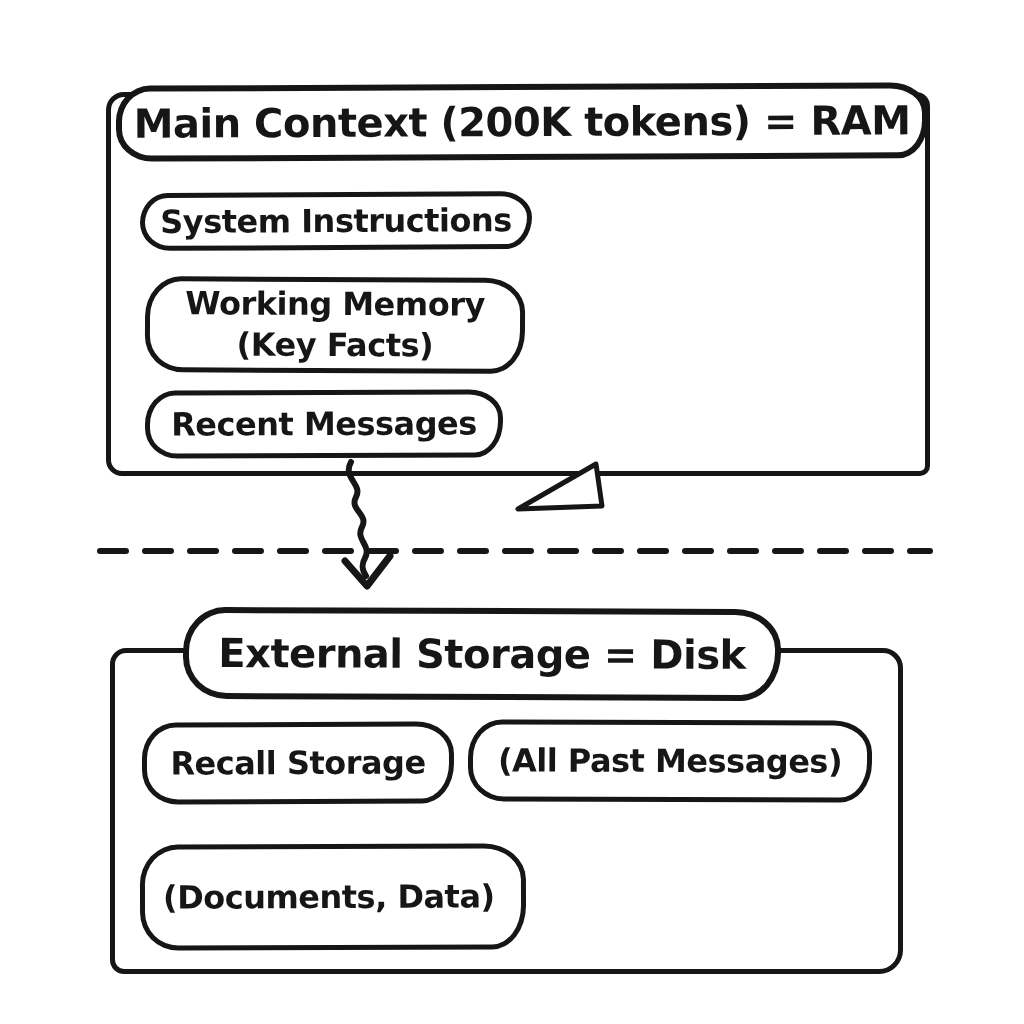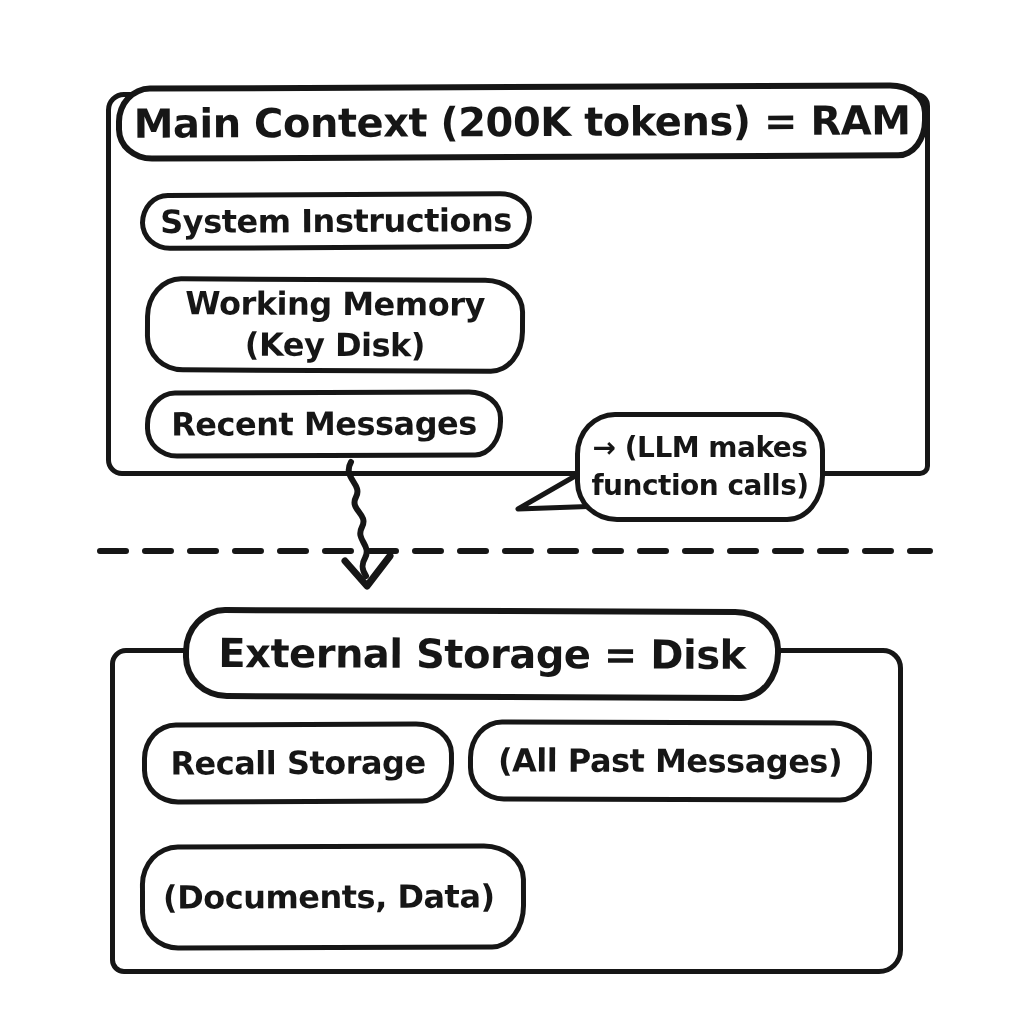--- a/index.html
+++ b/index.html
@@ -115,41 +115,37 @@
   <div class="pill title-pill main-title">
     <span>Main Context (200K tokens) = RAM</span>
   </div>
 
   <div class="pill inner-pill pill-system">
     <span>System Instructions</span>
   </div>
 
   <div class="pill inner-pill pill-working two-line">
     <span>Working Memory</span>
-    <span>(Key Disk)</span>
+    <span>(Key Facts)</span>
   </div>
 
   <div class="pill inner-pill pill-recent">
     <span>Recent Messages</span>
   </div>
 
   <svg class="overlay-svg" viewBox="0 0 1024 1024">
 
     <line x1="100" y1="551" x2="930" y2="551" style="stroke:var(--ink); stroke-width:6; stroke-dasharray:26 19; stroke-linecap:round;"></line>
 
     <path d="M 351 462 C 342 478, 363 484, 356 497 C 349 510, 369 514, 362 527 C 355 540, 372 545, 365 558 C 361 565, 362 570, 366 576" style="fill:none; stroke:var(--ink); stroke-width:6; stroke-linecap:round; stroke-linejoin:round;"></path>
     <path d="M 345 561 L 367 586 L 390 556" style="fill:none; stroke:var(--ink); stroke-width:7; stroke-linecap:round; stroke-linejoin:round;"></path>
 
     <polygon points="596,464 518,509 602,506" style="fill:var(--bg); stroke:var(--ink); stroke-width:5; stroke-linejoin:round;"></polygon>
   </svg>
 
-  <div class="pill speech-bubble two-line">
-    <span>→ (LLM makes</span>
-    <span>function calls)</span>
-  </div>
 
   <div class="sketch-box disk-box"></div>
 
   <div class="pill title-pill disk-title">
     <span>External Storage = Disk</span>
   </div>
 
   <div class="pill inner-pill pill-recall">
     <span>Recall Storage</span>
   </div>

